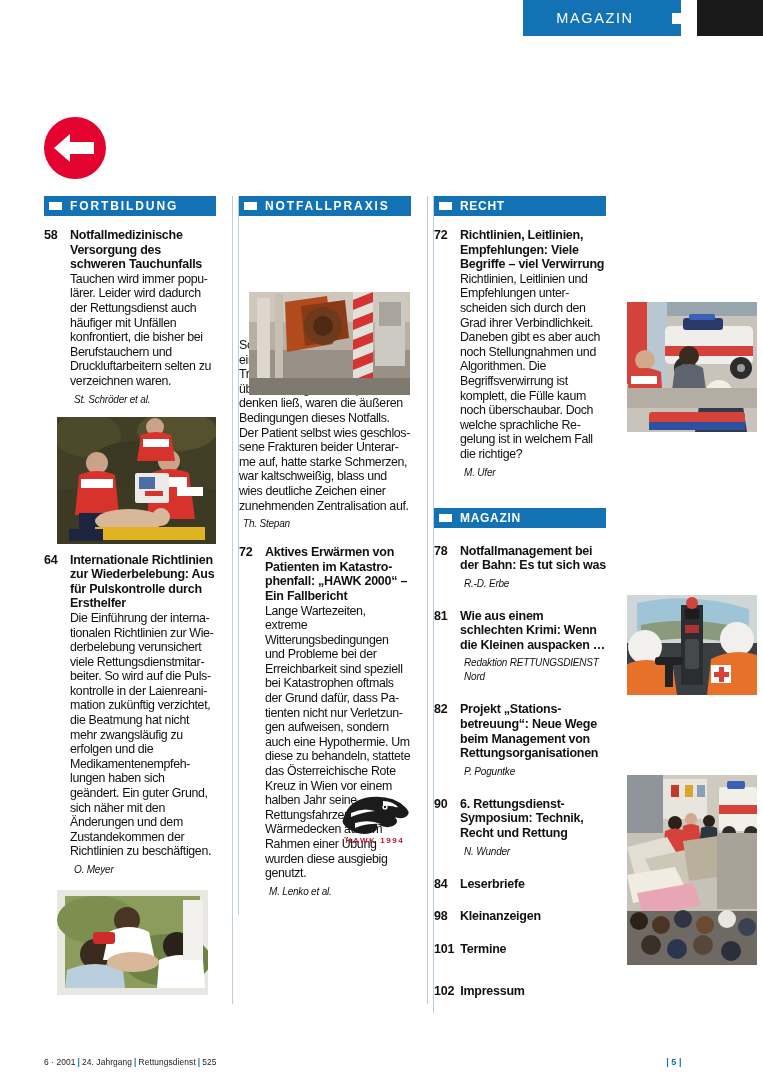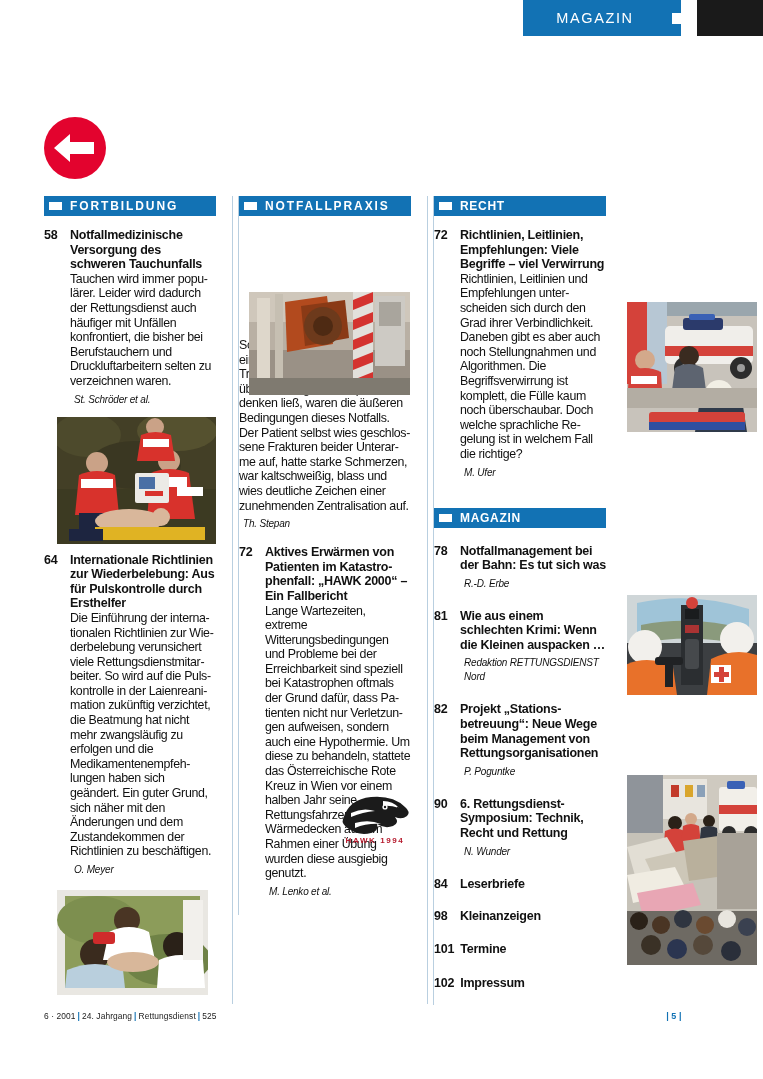--- a/index.html
+++ b/index.html
@@ -96,21 +96,21 @@
   
   .hawk{position:absolute;left:339px;top:793px;width:72px;height:60px;}
   .hawk .bird{position:absolute;left:0;top:0;}
   .hawk .wordmark{
     position:absolute;left:2px;top:43px;width:68px;text-align:center;
     color:#b5192c;font-size:8px;font-weight:700;letter-spacing:1.6px;
     font-family:"Liberation Sans",sans-serif;
   }
 
   
-  .footer{position:absolute;left:44px;top:1008px;width:680px;height:16px;}
+  .footer{position:absolute;left:44px;top:1054px;width:680px;height:16px;}
   .footer .left{
     position:absolute;left:0;top:0;font-size:8.4px;color:#1a1a1a;
     letter-spacing:0.1px;line-height:16px;
   }
   .footer .right{
     position:absolute;right:40px;top:0;font-size:9px;color:#1272b4;
     font-weight:700;line-height:16px;letter-spacing:0.6px;
   }
   .footer .sep{color:#1272b4;font-weight:700;padding:0 2px;}
 </style>
@@ -264,21 +264,21 @@
     </div>
   </div>
   <div class="entry simple" style="margin-bottom:18px">
     <div class="row">
       <div class="pg">98</div>
       <div class="body">
           <p class="ttl">Kleinanzeigen</p>
         </div>
     </div>
   </div>
-  <div class="entry simple" style="margin-bottom:20px">
+  <div class="entry simple" style="margin-bottom:28px">
     <div class="row">
       <div class="pg">101</div>
       <div class="body">
           <p class="ttl">Termine</p>
         </div>
     </div>
   </div>
   <div class="entry simple">
     <div class="row">
       <div class="pg">102</div>

